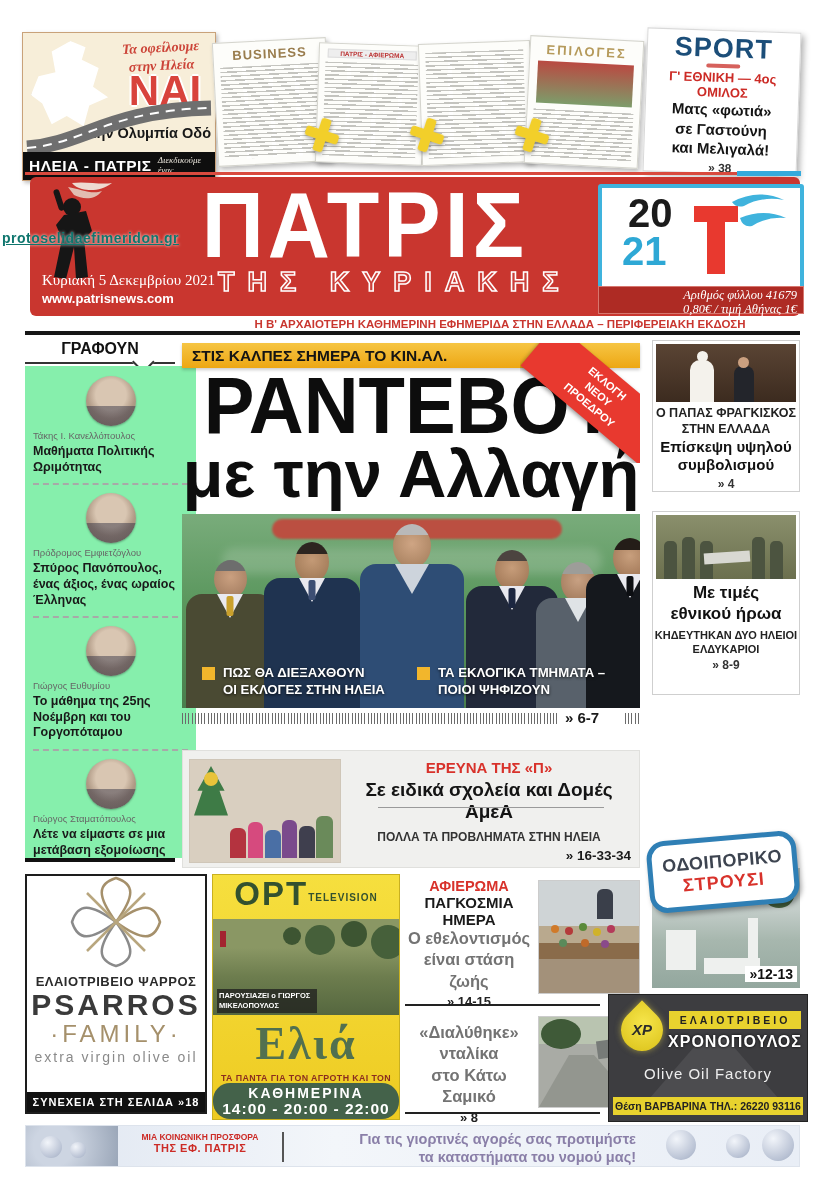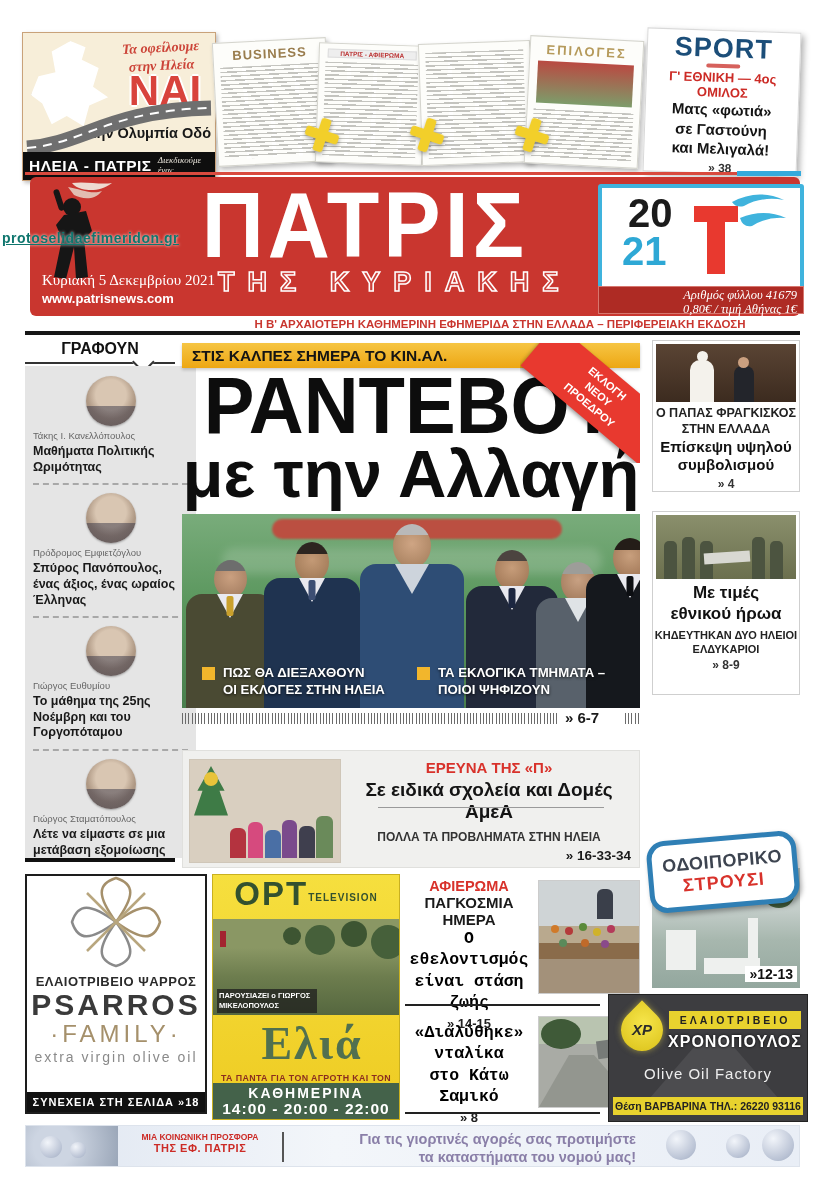--- a/index.html
+++ b/index.html
@@ -60,21 +60,21 @@
   .mh-url{left:2px;top:230px;color:#0f766e;font-weight:bold;font-size:14px;letter-spacing:.5px;
           text-shadow:0 0 3px #fff;z-index:6;text-decoration:underline;}
   .tagline{left:200px;top:318px;width:600px;text-align:center;color:#c9362f;font-weight:900;font-size:11.5px;}
   .black-rule{left:25px;top:331px;width:775px;height:4px;background:#161616;}
 
   
   .authors-hd{left:25px;top:340px;width:150px;text-align:center;font-size:16px;font-weight:900;color:#111;}
   .authors-line{left:25px;top:362px;width:150px;height:2px;background:#333;}
   .authors-notch{left:132px;top:362px;width:14px;height:14px;background:#fff;border-left:2px solid #333;
                  border-bottom:2px solid #333;transform:rotate(-45deg);transform-origin:top left;}
-  .authors-box{left:25px;top:366px;width:171px;height:492px;background:#e5e5e5;box-sizing:border-box;padding:10px 8px;}
+  .authors-box{left:25px;top:366px;width:171px;height:492px;background:#86efac;box-sizing:border-box;padding:10px 8px;}
   .author{margin-bottom:6px;}
   .avatar{width:50px;height:50px;border-radius:50%;margin:0 auto 4px;
           background:linear-gradient(180deg,rgba(0,0,0,0) 60%,rgba(40,40,60,.45) 61%),
                      radial-gradient(circle at 50% 38%,#d9c6b2 0 38%,#b09a86 60%,#8c7a6b 100%);
           box-shadow:0 1px 2px rgba(0,0,0,.3);}
   .author-name{font-size:9.5px;color:#666;margin-bottom:3px;}
   .author-title{font-size:12.5px;font-weight:bold;color:#191919;line-height:1.25;}
   .author-sep{border:none;border-top:2px dashed #a8a8a8;margin:8px 0;}
   .authors-foot{left:25px;top:858px;width:150px;height:4px;background:#111;}
 
@@ -141,21 +141,21 @@
   .strousi-l1{font-size:18px;font-weight:900;color:#3d4450;letter-spacing:.5px;}
   .strousi-l2{font-size:18px;font-weight:900;color:#d8322b;letter-spacing:1px;}
   .strousi-photo{left:652px;top:868px;width:148px;height:120px;overflow:hidden;
                  background:linear-gradient(180deg,#c3cdc9 0 35%,#a7b7ae 60%,#93a79e 100%);}
   .monu{position:absolute;background:#eef0ee;}
   .strousi-page{position:absolute;right:3px;bottom:6px;background:#fff;padding:0 4px;font-weight:900;font-size:14px;color:#111;}
 
   
   .mid-kicker{color:#d8322b;font-weight:900;font-size:14.5px;text-align:center;}
   .mid-k2{color:#1a1a1a;font-weight:600;font-size:15px;text-align:center;}
-  .mid-title{color:#000000;font-weight:900;font-size:16.5px;line-height:1.3;text-align:center;font-family:Liberation Mono, monospace;}
+  .mid-title{color:#737373;font-weight:900;font-size:16.5px;line-height:1.3;text-align:center;}
   .mid-page{color:#222;font-weight:bold;font-size:13px;text-align:center;margin-top:2px;}
   .mid-photo{position:absolute;border:1px solid #ccc;overflow:hidden;}
   .mid-div{position:absolute;left:405px;width:195px;height:2px;background:#222;}
 
   
   .psarros{left:25px;top:874px;width:182px;height:240px;background:#fff;border:2px solid #1d1d1d;
            box-sizing:border-box;text-align:center;}
   .ps-top{font-size:13px;font-weight:bold;color:#2b2b2b;letter-spacing:.5px;margin-top:2px;}
   .ps-name{font-size:30px;font-weight:bold;color:#3a3a3a;letter-spacing:3px;line-height:1.05;}
   .ps-family{font-size:24px;color:#a5906b;letter-spacing:4px;line-height:1.1;}
@@ -170,25 +170,25 @@
   .opt-photo{position:absolute;left:0;top:44px;width:100%;height:96px;
              background:linear-gradient(180deg,#8a9764 0 30%,#6d7d4e 60%,#55673f 100%);}
   .opt-trees{position:absolute;left:70px;top:8px;width:18px;height:18px;border-radius:50%;background:#3d5532;
              box-shadow:28px 4px 0 6px #46603a,62px -2px 0 4px #3d5532,96px 6px 0 8px #46603a;}
   .presenter{position:absolute;left:10px;bottom:26px;width:44px;height:58px;}
   .presenter .ph{width:16px;height:16px;border-radius:50%;background:#caa080;margin:0 auto;}
   .presenter .pb{width:38px;height:40px;background:#1d2430;border-radius:8px 8px 0 0;margin:-2px auto 0;position:relative;}
   .presenter .pt{position:absolute;top:0;left:50%;transform:translateX(-50%);width:6px;height:16px;background:#a32430;}
   .opt-label{position:absolute;left:4px;bottom:2px;width:96px;background:rgba(30,30,30,.75);color:#fff;
              font-size:7.5px;font-weight:bold;line-height:1.35;padding:2px;}
-  .opt-show{position:absolute;left:6px;top:142px;width:100%;text-align:center;
+  .opt-show{position:absolute;left:0;top:142px;width:100%;text-align:center;
             font-family:"Liberation Serif",serif;font-weight:bold;font-size:46px;color:#51704f;letter-spacing:2px;}
   .opt-tag{position:absolute;left:0;top:198px;width:100%;text-align:center;font-size:8.8px;font-weight:800;
            color:#8a2d1f;letter-spacing:.4px;}
-  .opt-bar{position:absolute;left:0;bottom:0;width:100%;height:36px;background:#44624a;color:#fff;text-align:center;}
+  .opt-bar{position:absolute;left:0;bottom:0;width:100%;height:36px;background:#44624a;color:#fff;text-align:center;border-radius:17px;}
   .opt-bar .l1{font-size:14px;font-weight:800;letter-spacing:2px;margin-top:2px;}
   .opt-bar .l2{font-size:15.5px;font-weight:800;letter-spacing:1px;line-height:1;}
 
   .chron{left:608px;top:994px;width:200px;height:128px;background:#3d3d40;border:1px solid #222;
          box-sizing:border-box;overflow:hidden;}
   .chron-road{position:absolute;left:40px;bottom:22px;width:130px;height:60px;background:rgba(255,255,255,.08);
               clip-path:polygon(40% 0,60% 0,100% 100%,0 100%);}
   .drop{position:absolute;left:12px;top:14px;width:42px;height:42px;background:radial-gradient(circle at 40% 35%,#f6e54a,#d9bf16);
         border-radius:0 50% 50% 50%;transform:rotate(45deg);box-shadow:0 0 6px rgba(246,229,74,.5);}
   .drop span{display:block;transform:rotate(-45deg);color:#2b2b2b;font-weight:900;font-style:italic;

